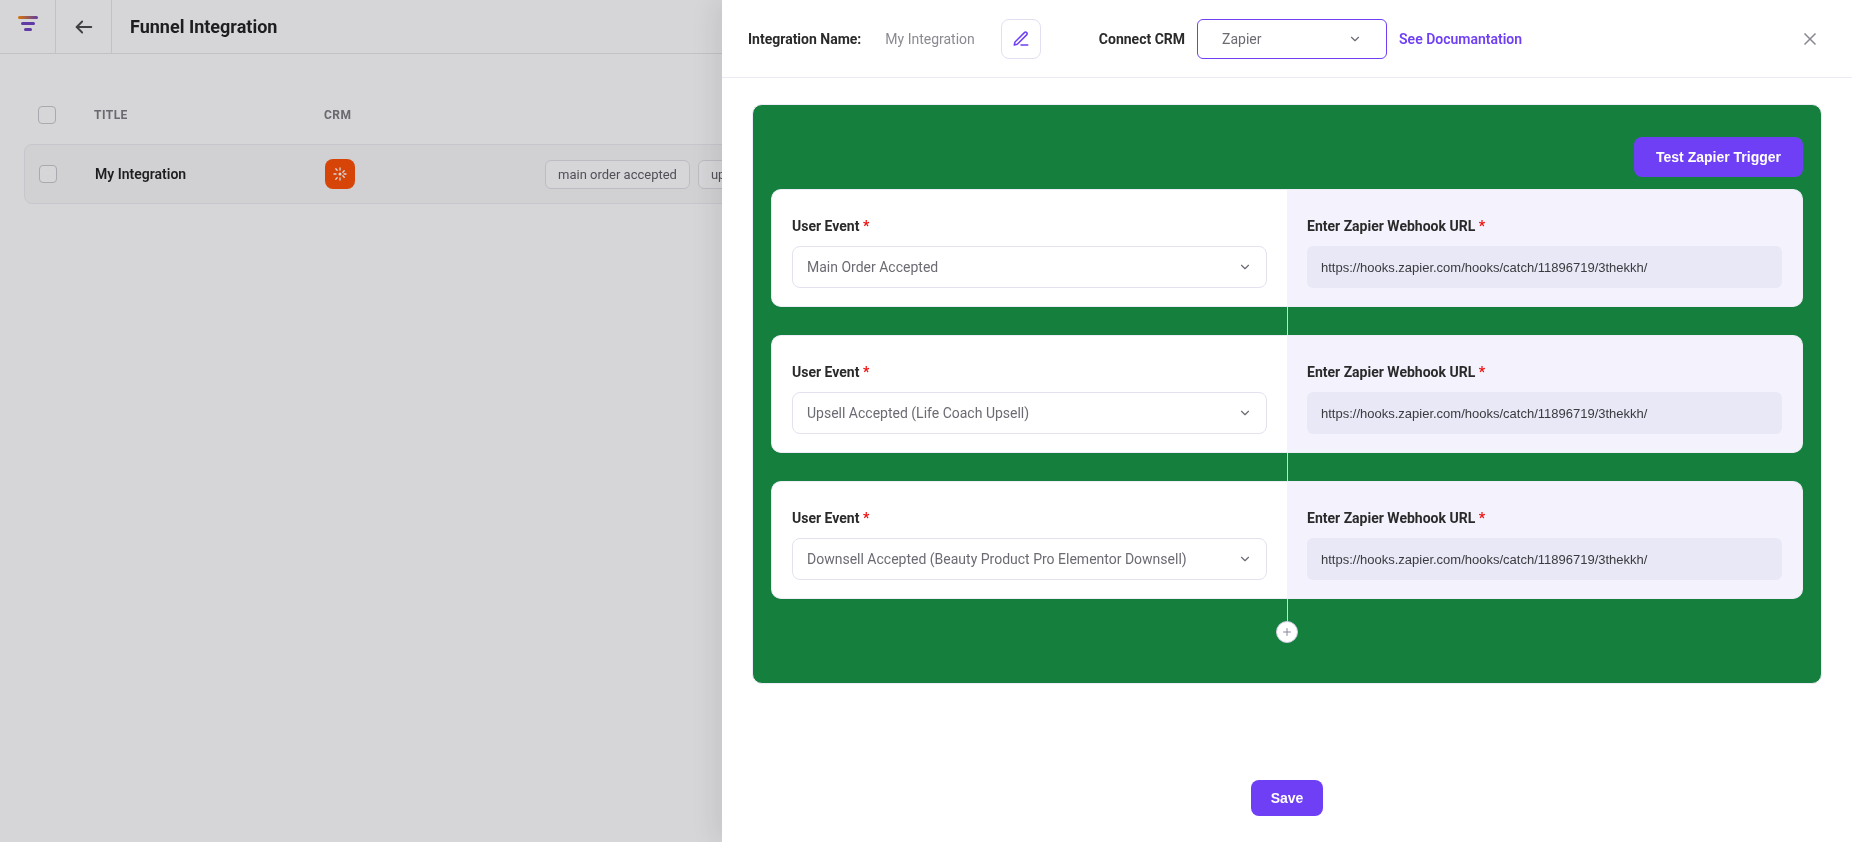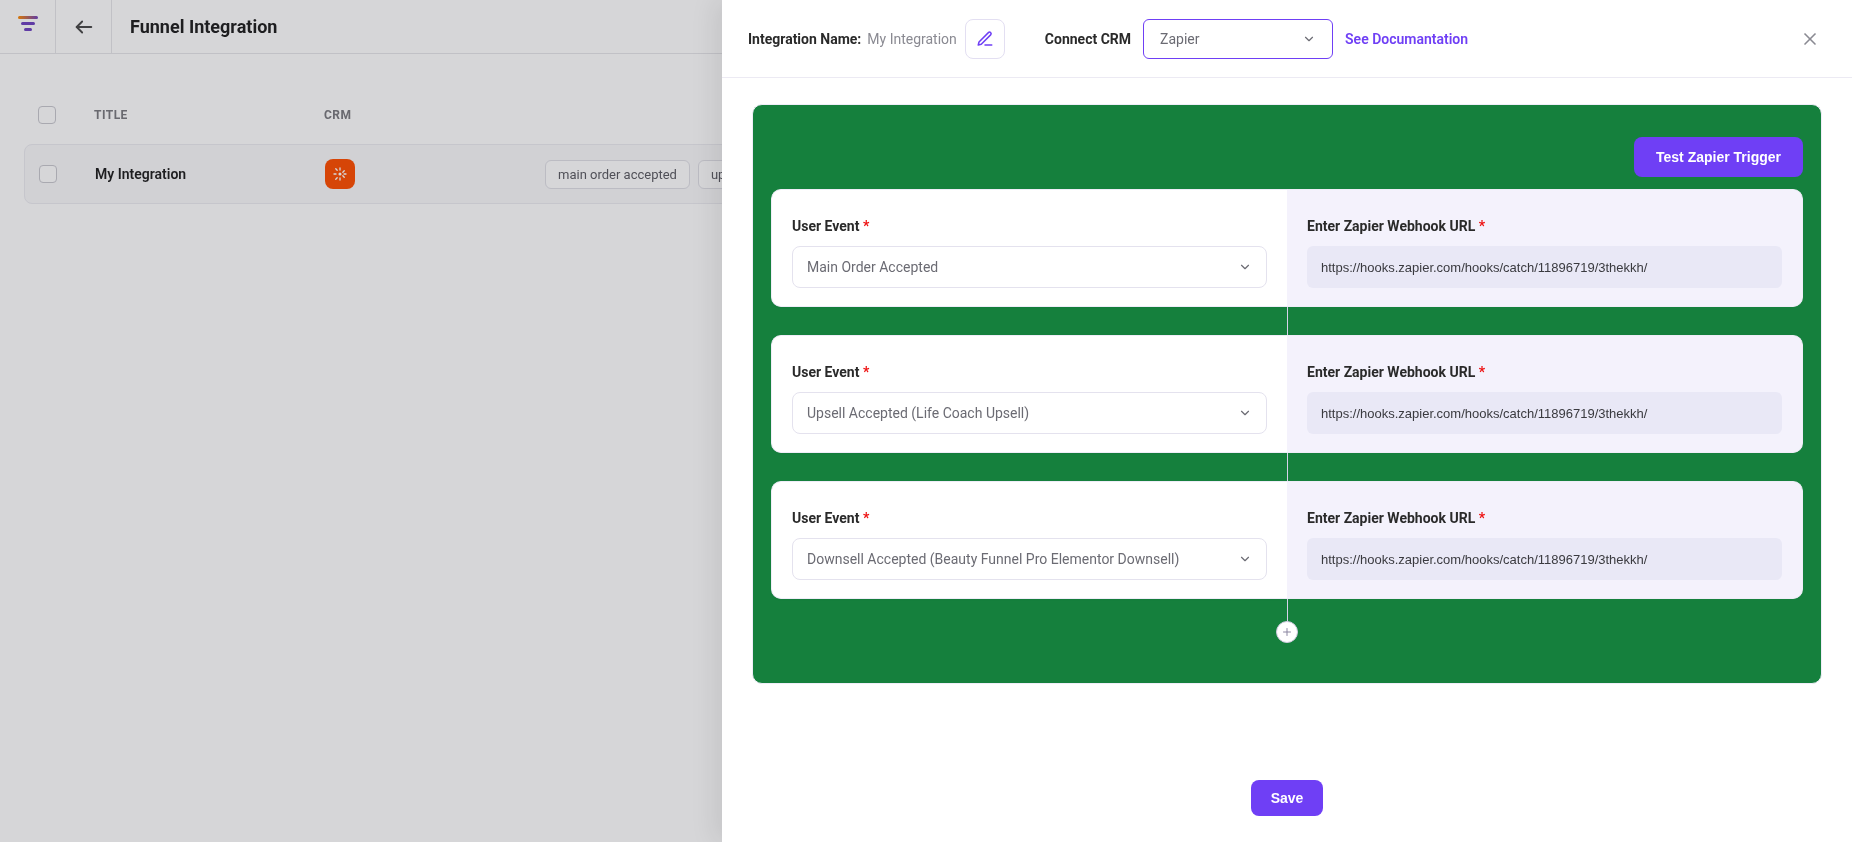--- a/index.html
+++ b/index.html
@@ -106,41 +106,42 @@
       width: 1130px;
       background:#fff;
       display:flex; flex-direction:column;
       box-shadow: -8px 0 24px rgba(0,0,0,.08);
     }
     .panel-header {
       height: 78px;
       border-bottom:1px solid #eceaf3;
       display:flex; align-items:center;
       padding: 0 26px;
+      gap: 18px;
     }
     .lbl { font-weight:700; color:#2a2a2a; font-size:14px; }
     .name-value { color:#8a8a92; font-size:14px; margin-left:6px; }
     .edit-btn {
       width:40px; height:40px;
       border:1px solid #e3dff2;
       border-radius:8px;
       background:#fff;
       display:flex; align-items:center; justify-content:center;
       color:#6f3ff5;
       margin-left:8px;
       cursor:pointer;
     }
     .crm-group { display:flex; align-items:center; gap:12px; margin-left: 40px; }
     .select-crm {
       width: 190px; height:40px;
       border:1.5px solid #6f3ff5;
       border-radius:6px;
       background:#fff;
       display:flex; align-items:center; justify-content:space-between;
-      padding: 0 16px;
+      padding: 0 24px;
       color:#6b6b73;
       cursor:pointer;
     }
     .doc-link {
       color:#6f3ff5; font-weight:600; font-size:14px;
       cursor:pointer;
     }
     .close-btn {
       margin-left:auto;
       width:32px; height:32px;
@@ -376,21 +377,21 @@
             <label class="field-label"><span>Enter Zapier Webhook URL</span> <span class="req">*</span></label>
             <input class="url-input" type="text" value="https://hooks.zapier.com/hooks/catch/11896719/3thekkh/" style="">
           </div>
         </div>
         <div class="connector"></div>
 
         <div class="event-row">
           <div class="event-left">
             <label class="field-label"><span>User Event</span> <span class="req">*</span></label>
             <div class="select-box">
-              <span>Downsell Accepted (Beauty Funnel Pro Elementor Downsell)</span>
+              <span>Downsell Accepted (Beauty Product Pro Elementor Downsell)</span>
               <svg class="chev" viewBox="0 0 24 24" fill="none" stroke="#6b6b73" stroke-width="2" stroke-linecap="round" stroke-linejoin="round">
                   <polyline points="6 9 12 15 18 9"></polyline>
                 </svg>
             </div>
           </div>
           <div class="event-right">
             <label class="field-label"><span>Enter Zapier Webhook URL</span> <span class="req">*</span></label>
             <input class="url-input" type="text" value="https://hooks.zapier.com/hooks/catch/11896719/3thekkh/" style="">
           </div>
         </div>

